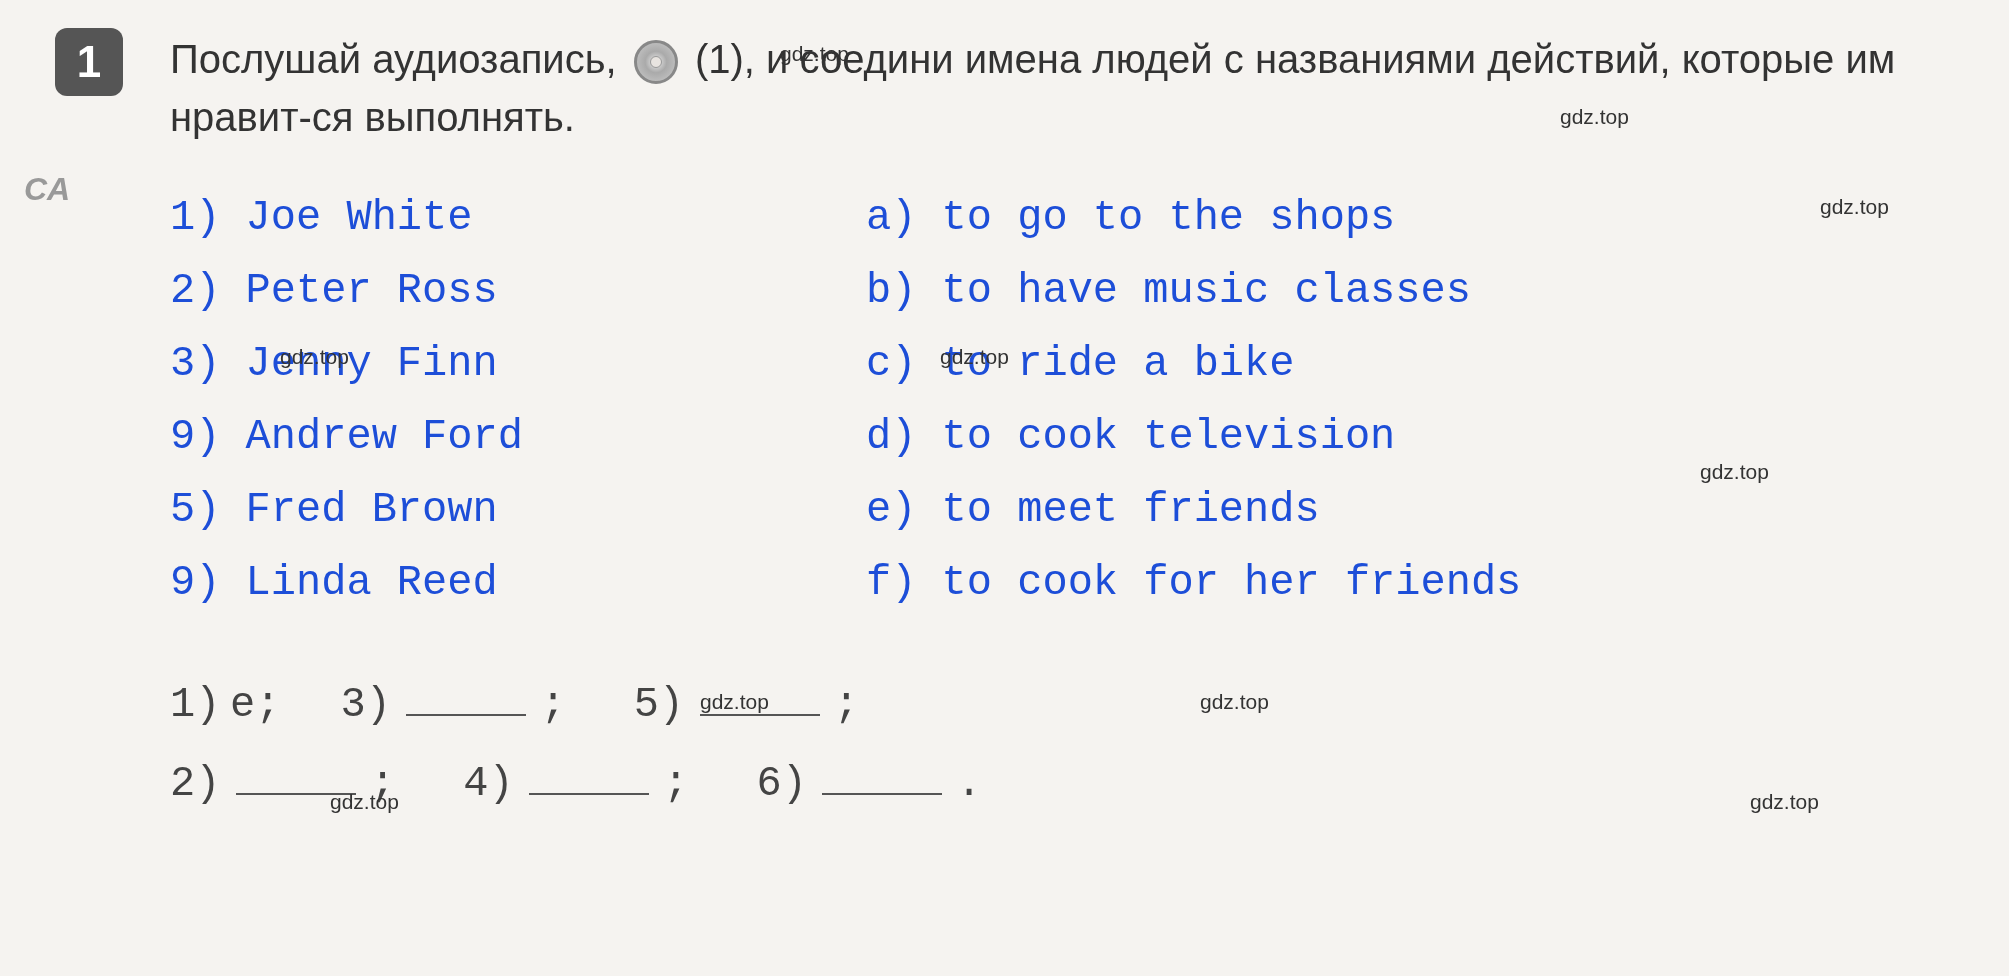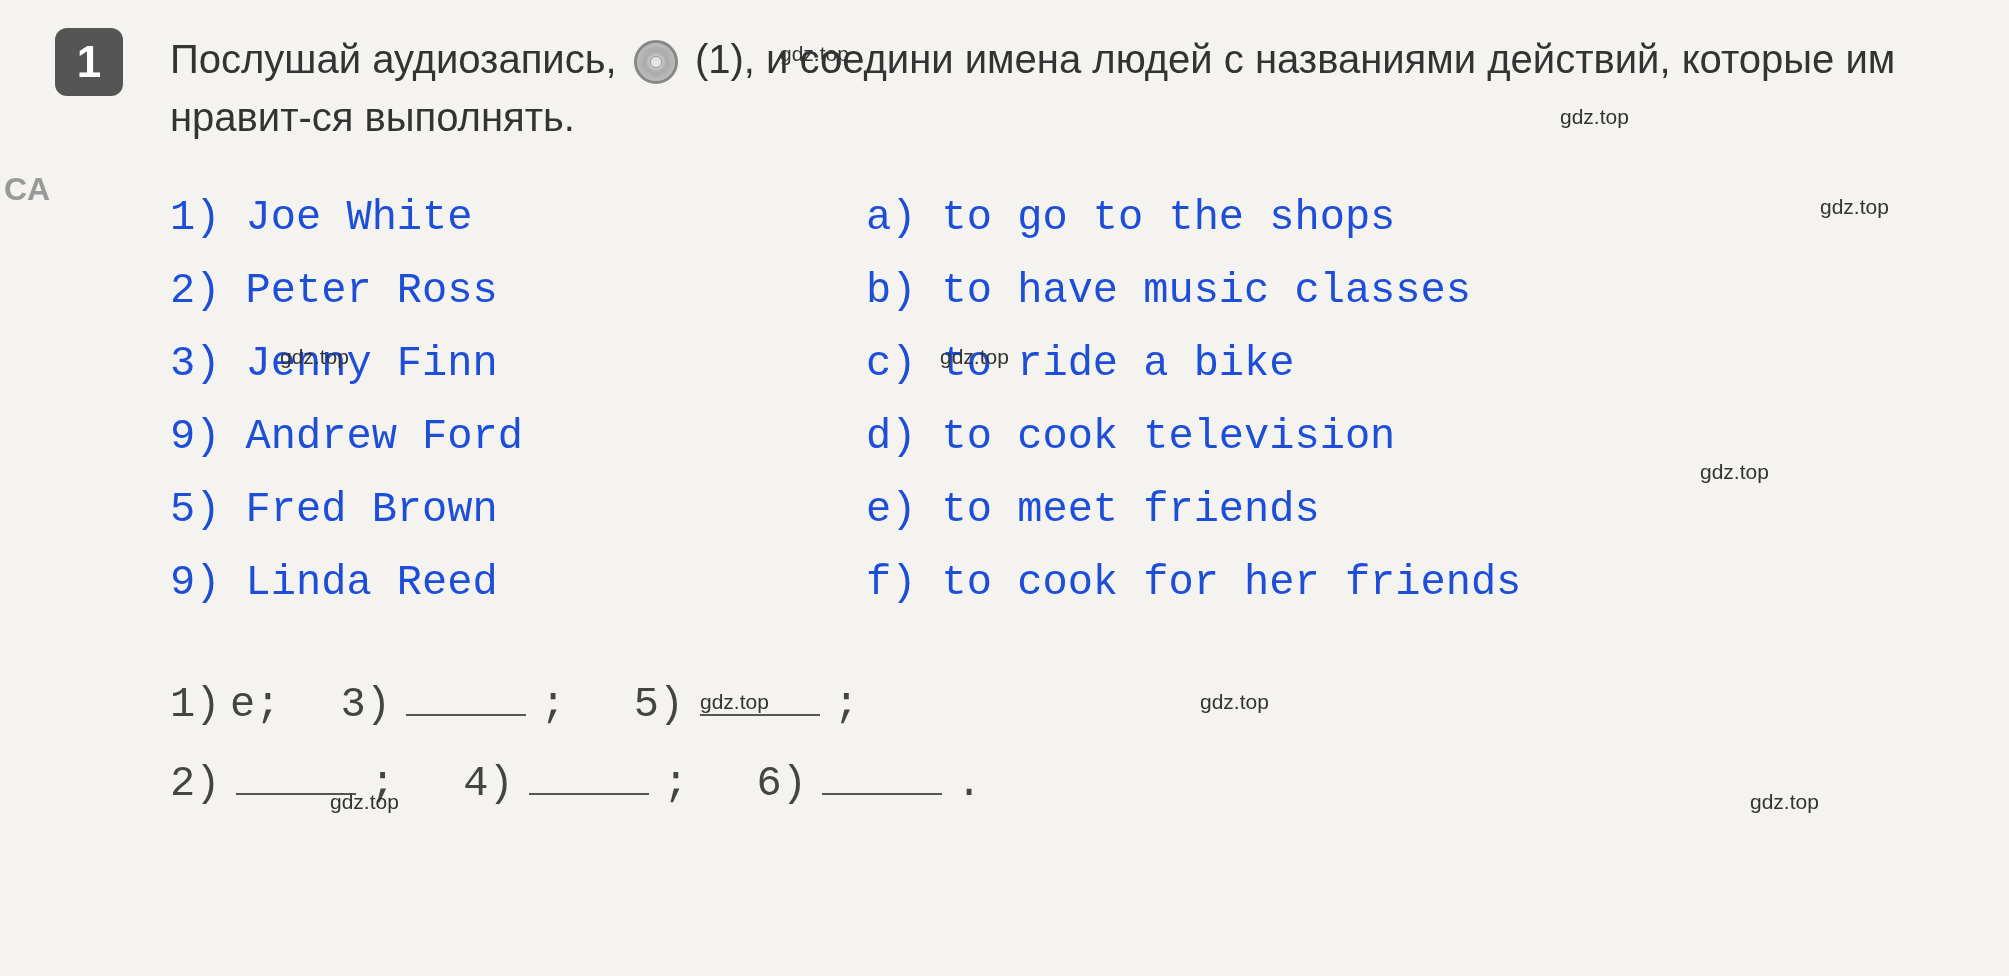--- a/index.html
+++ b/index.html
@@ -241,15 +241,15 @@
       <div class="watermark" style="top: 195px; left: 1820px;">gdz.top</div>
       <div class="watermark" style="top: 345px; left: 280px;">gdz.top</div>
       <div class="watermark" style="top: 345px; left: 940px;">gdz.top</div>
       <div class="watermark" style="top: 460px; left: 1700px;">gdz.top</div>
       <div class="watermark" style="top: 690px; left: 700px;">gdz.top</div>
       <div class="watermark" style="top: 690px; left: 1200px;">gdz.top</div>
       <div class="watermark" style="top: 790px; left: 330px;">gdz.top</div>
       <div class="watermark" style="top: 790px; left: 1750px;">gdz.top</div>
     </div>
 
-  <div class="ca-label" style="top:171px; left:4px;">CA</div>
+  <div class="ca-label" style="top:171px; left:24px;font-style:italic;">CA</div>
 
 </div>
 
 </body></html>

